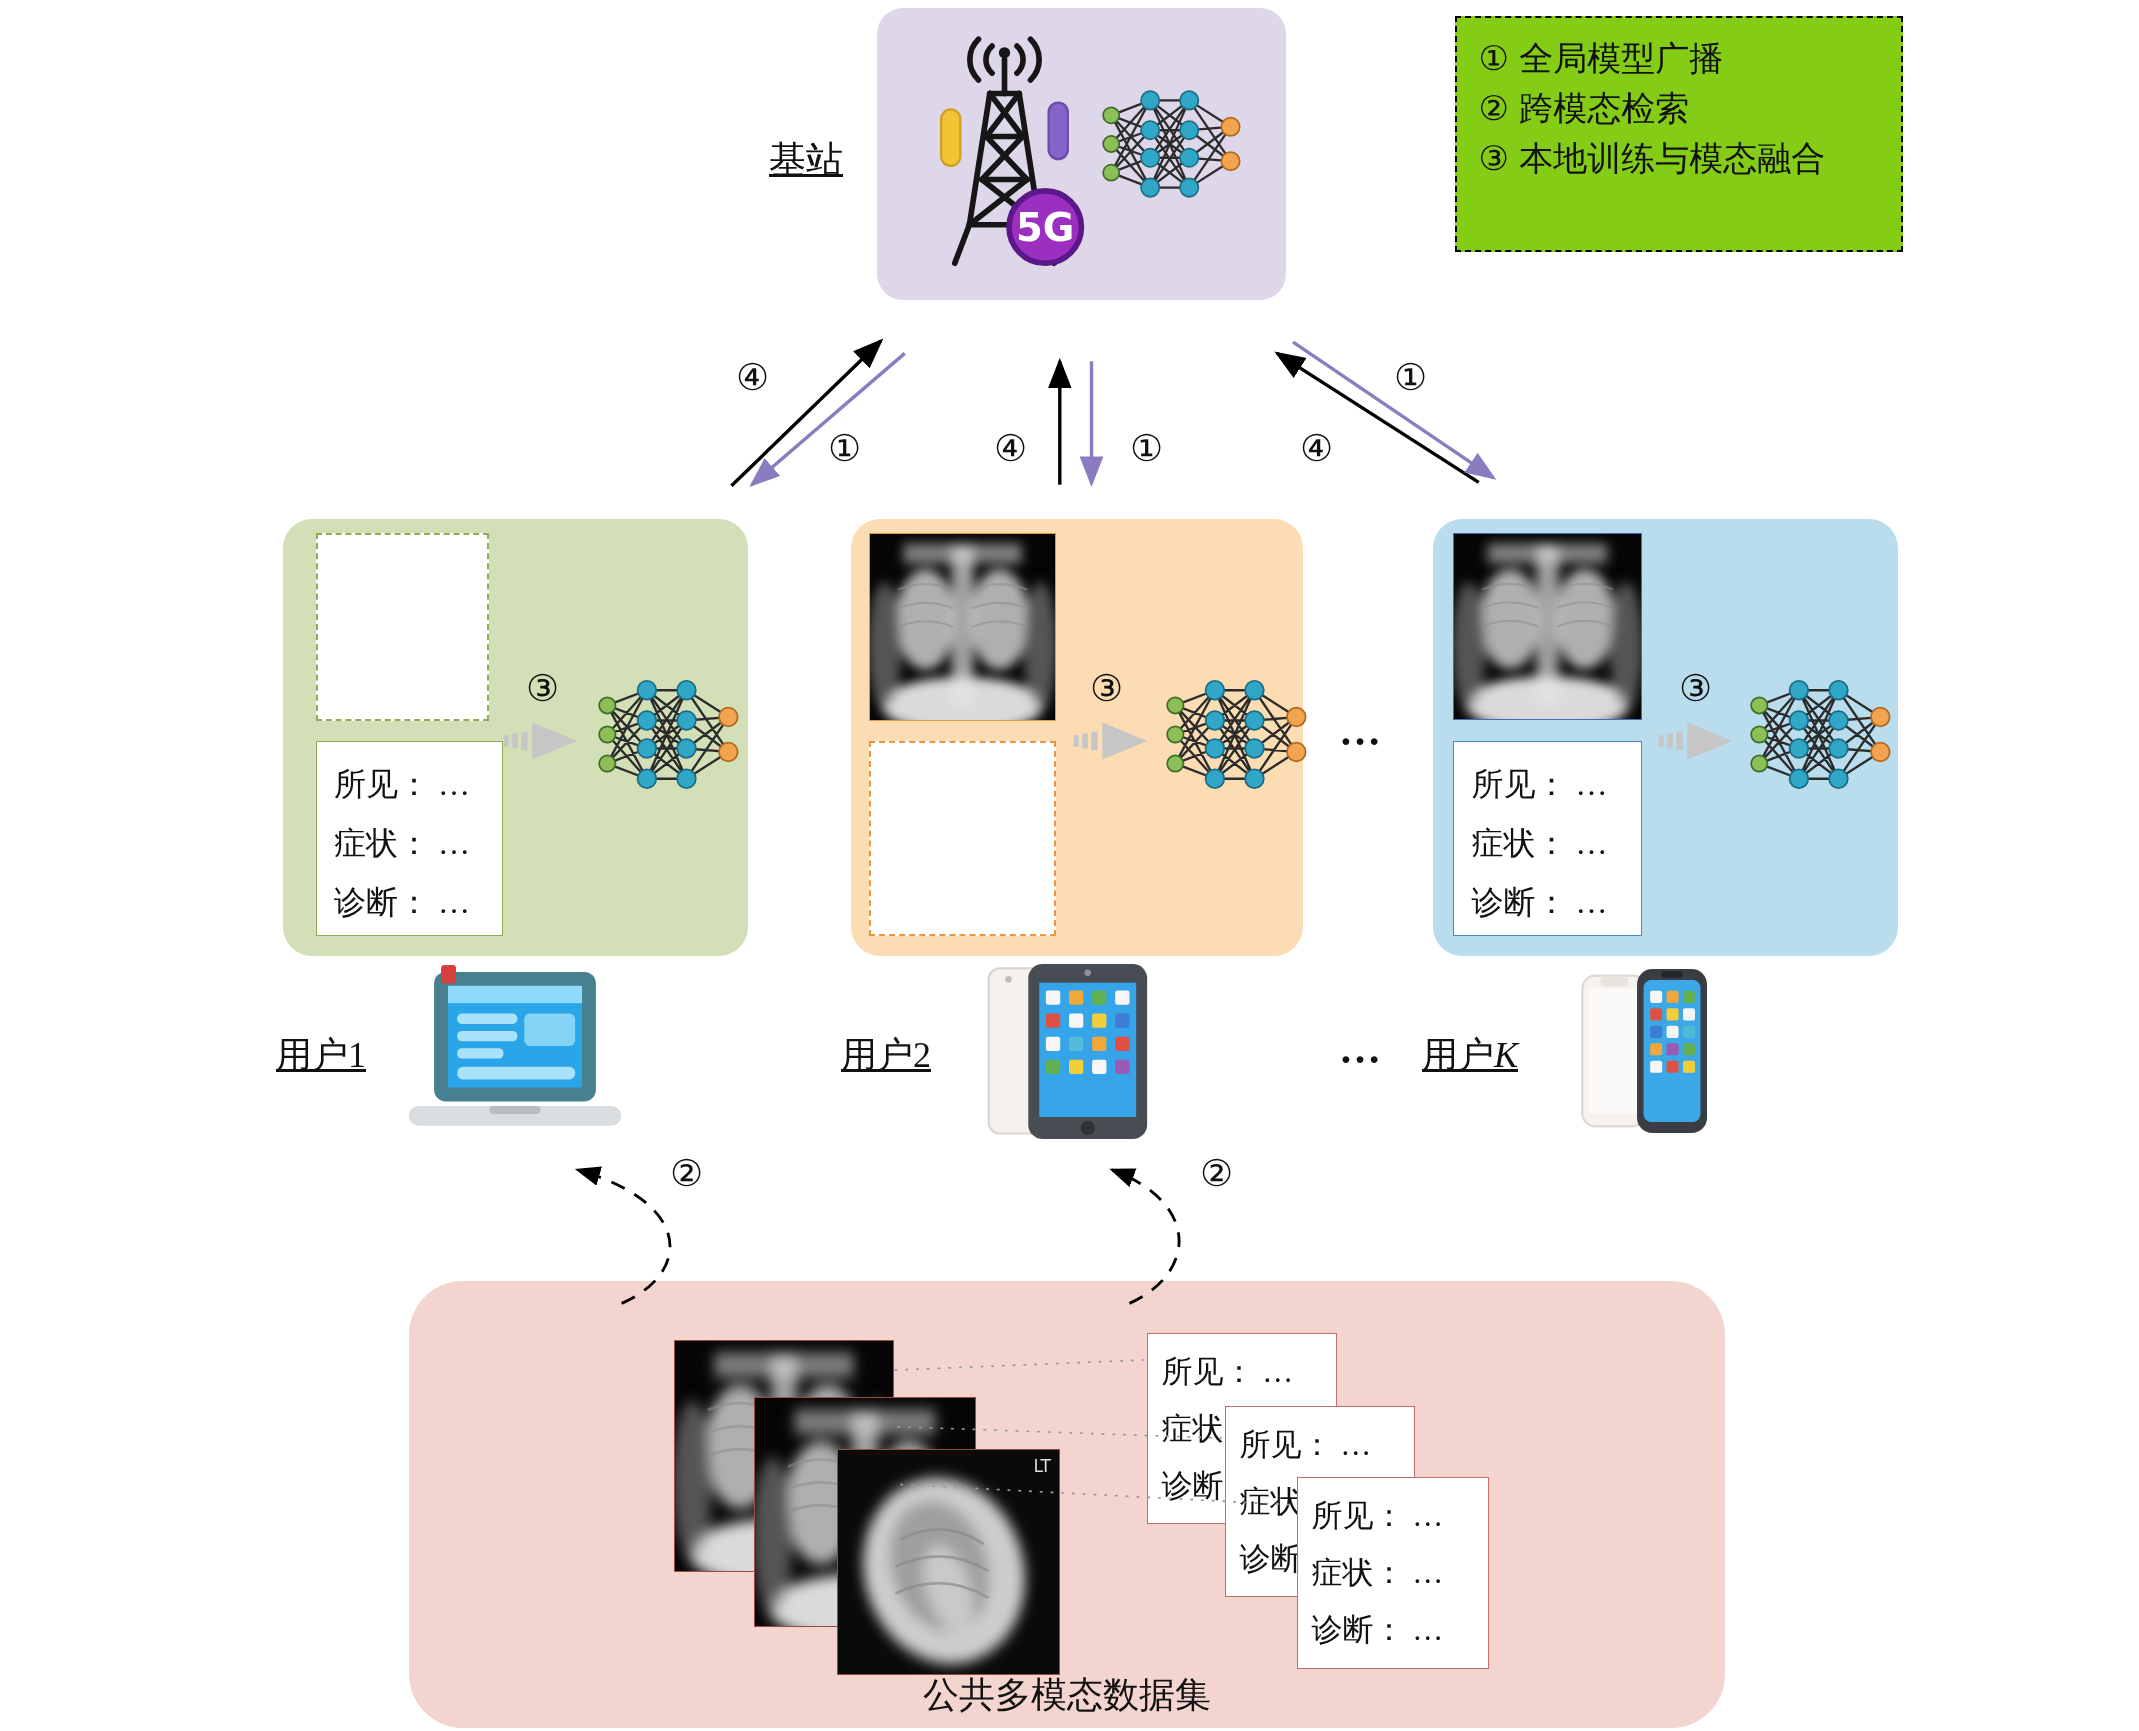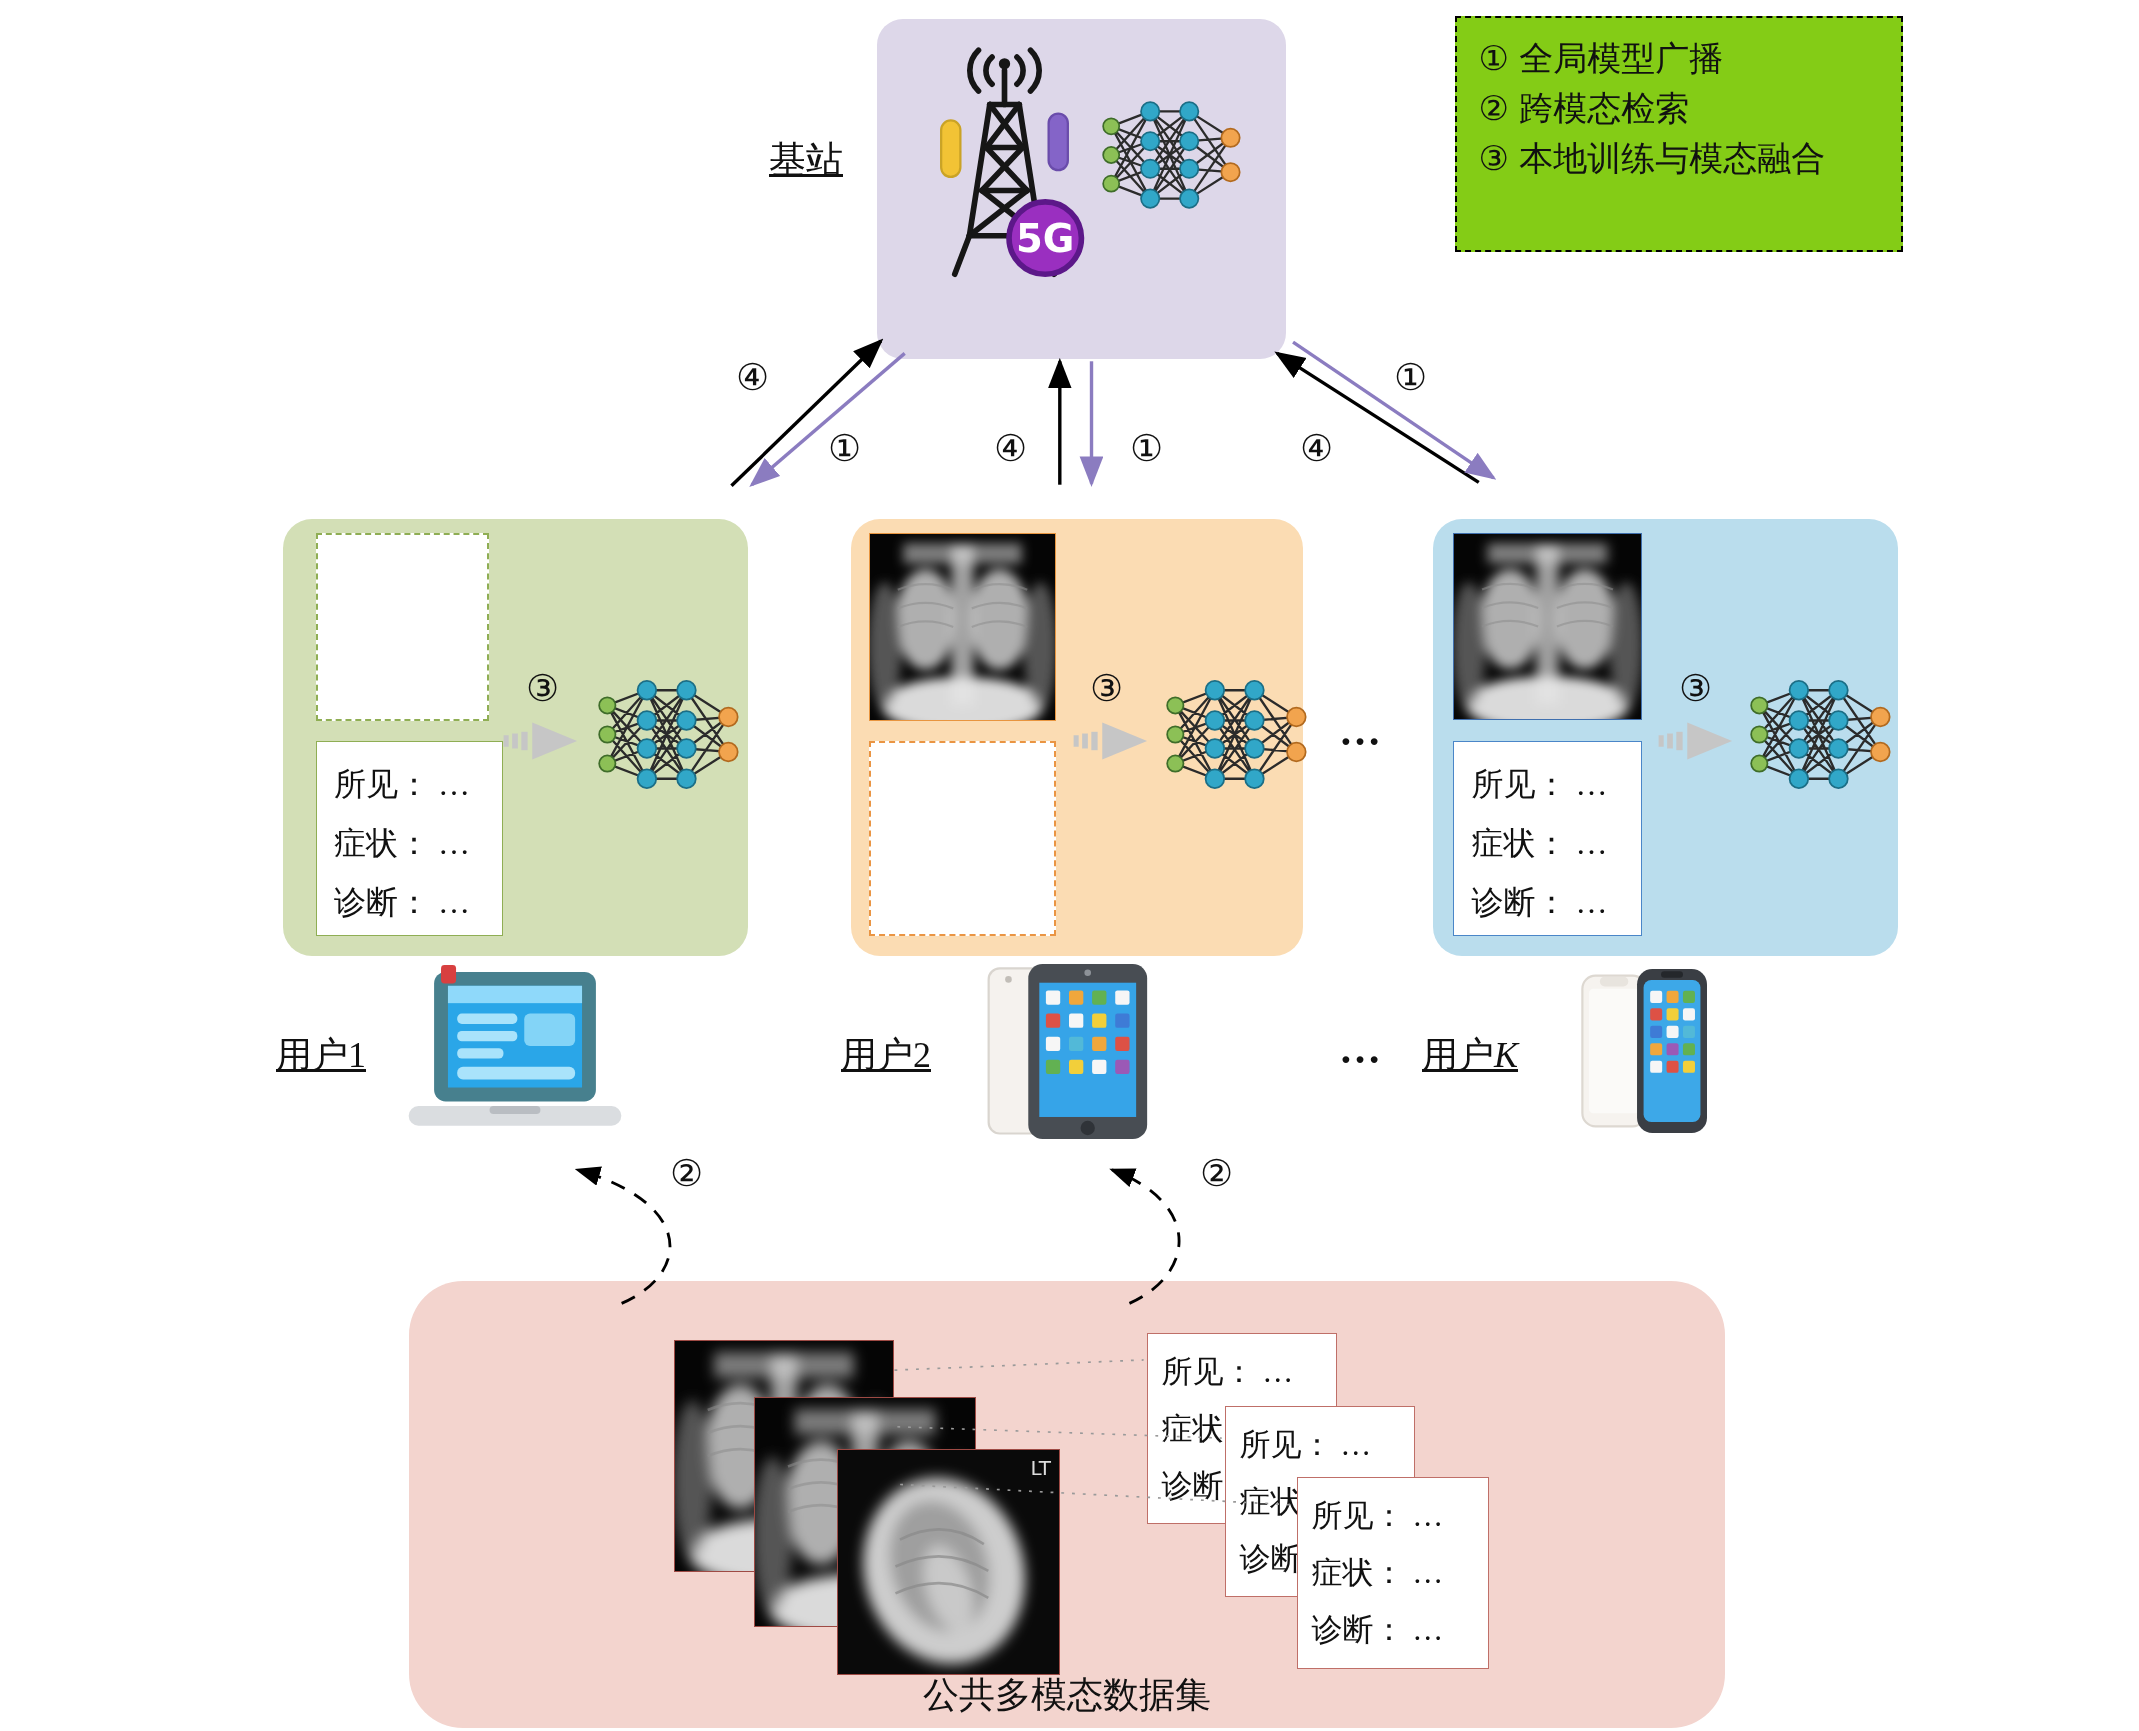--- a/index.html
+++ b/index.html
@@ -28,21 +28,21 @@
   .step-label { position:absolute; font-size:37px; z-index:6; }
   .u-label { position:absolute; font-size:36px; white-space:nowrap;text-decoration:underline; }
   .dots { position:absolute; font-size:42px; font-weight:bold; letter-spacing:3.4px; z-index:6; }
   .legend { position:absolute; border:2.3px dashed #000; padding:16px 21.5px; background:#84cc16; }
   .legend-row { font-size:34px; line-height:50px; white-space:nowrap; }
   .legend-num { margin-right:10.2px; }
   .ds-xray { position:absolute; border:1.1px solid #9e4a44; background:#000; }
   .ds-card { position:absolute; background:#fff; border:1.1px solid #bf6f68; padding:9px 13.6px; }
   .ds-line { font-size:31px; line-height:57px; white-space:nowrap; }
   .caption { position:absolute; font-size:36px; text-align:center; }
-  .xray-marker { position:absolute; right:8px; top:5.7px; color:#ddd; font-size:20px;
+  .xray-marker { position:absolute; right:8px; top:5.7px; color:#ddd; font-size:17px;
                  font-family:"DejaVu Sans",sans-serif; z-index:4; }
 </style>
 </head>
 <body>
 
 <div class="canvas">
 
   <svg width="0" height="0" style="position:absolute" aria-hidden="true">
     <defs>
       <filter id="blur3">
@@ -141,21 +141,21 @@
       <path d="M1098 2302 C1215 2252 1232 2128 1020 2066" marker-end="url(#arrB)"></path>
       <path d="M1995 2302 C2108 2252 2126 2128 1964 2066" marker-end="url(#arrB)"></path>
     </g>
     <g stroke="#9a9a9a" stroke-width="3" stroke-dasharray="5 14">
       <path d="M1580 2420L2020 2402"></path>
       <path d="M1585 2520L2158 2540"></path>
       <path d="M1590 2622L2284 2658"></path>
     </g>
   </svg>
 
-  <div class="station" style="left:877px;top:19px;width:409px;height:340px">
+  <div class="station" style="left:877px;top:8px;width:409px;height:292px">
     <svg class="abs" style="left:37px;top:11.3px" width="181" height="269" viewBox="0 0 160 210">
       <g stroke="#161616" stroke-width="5" stroke-linecap="round" fill="none">
         <path d="M69 10 A16 16 0 0 0 69 34"></path>
         <path d="M57 4 A25 25 0 0 0 57 40"></path>
         <path d="M91 10 A16 16 0 0 1 91 34"></path>
         <path d="M103 4 A25 25 0 0 1 103 40"></path>
         <line x1="80" y1="22" x2="80" y2="52"></line>
         <line x1="67" y1="52" x2="49" y2="168"></line>
         <line x1="93" y1="52" x2="111" y2="168"></line>
         <line x1="67" y1="52" x2="93" y2="52"></line>

